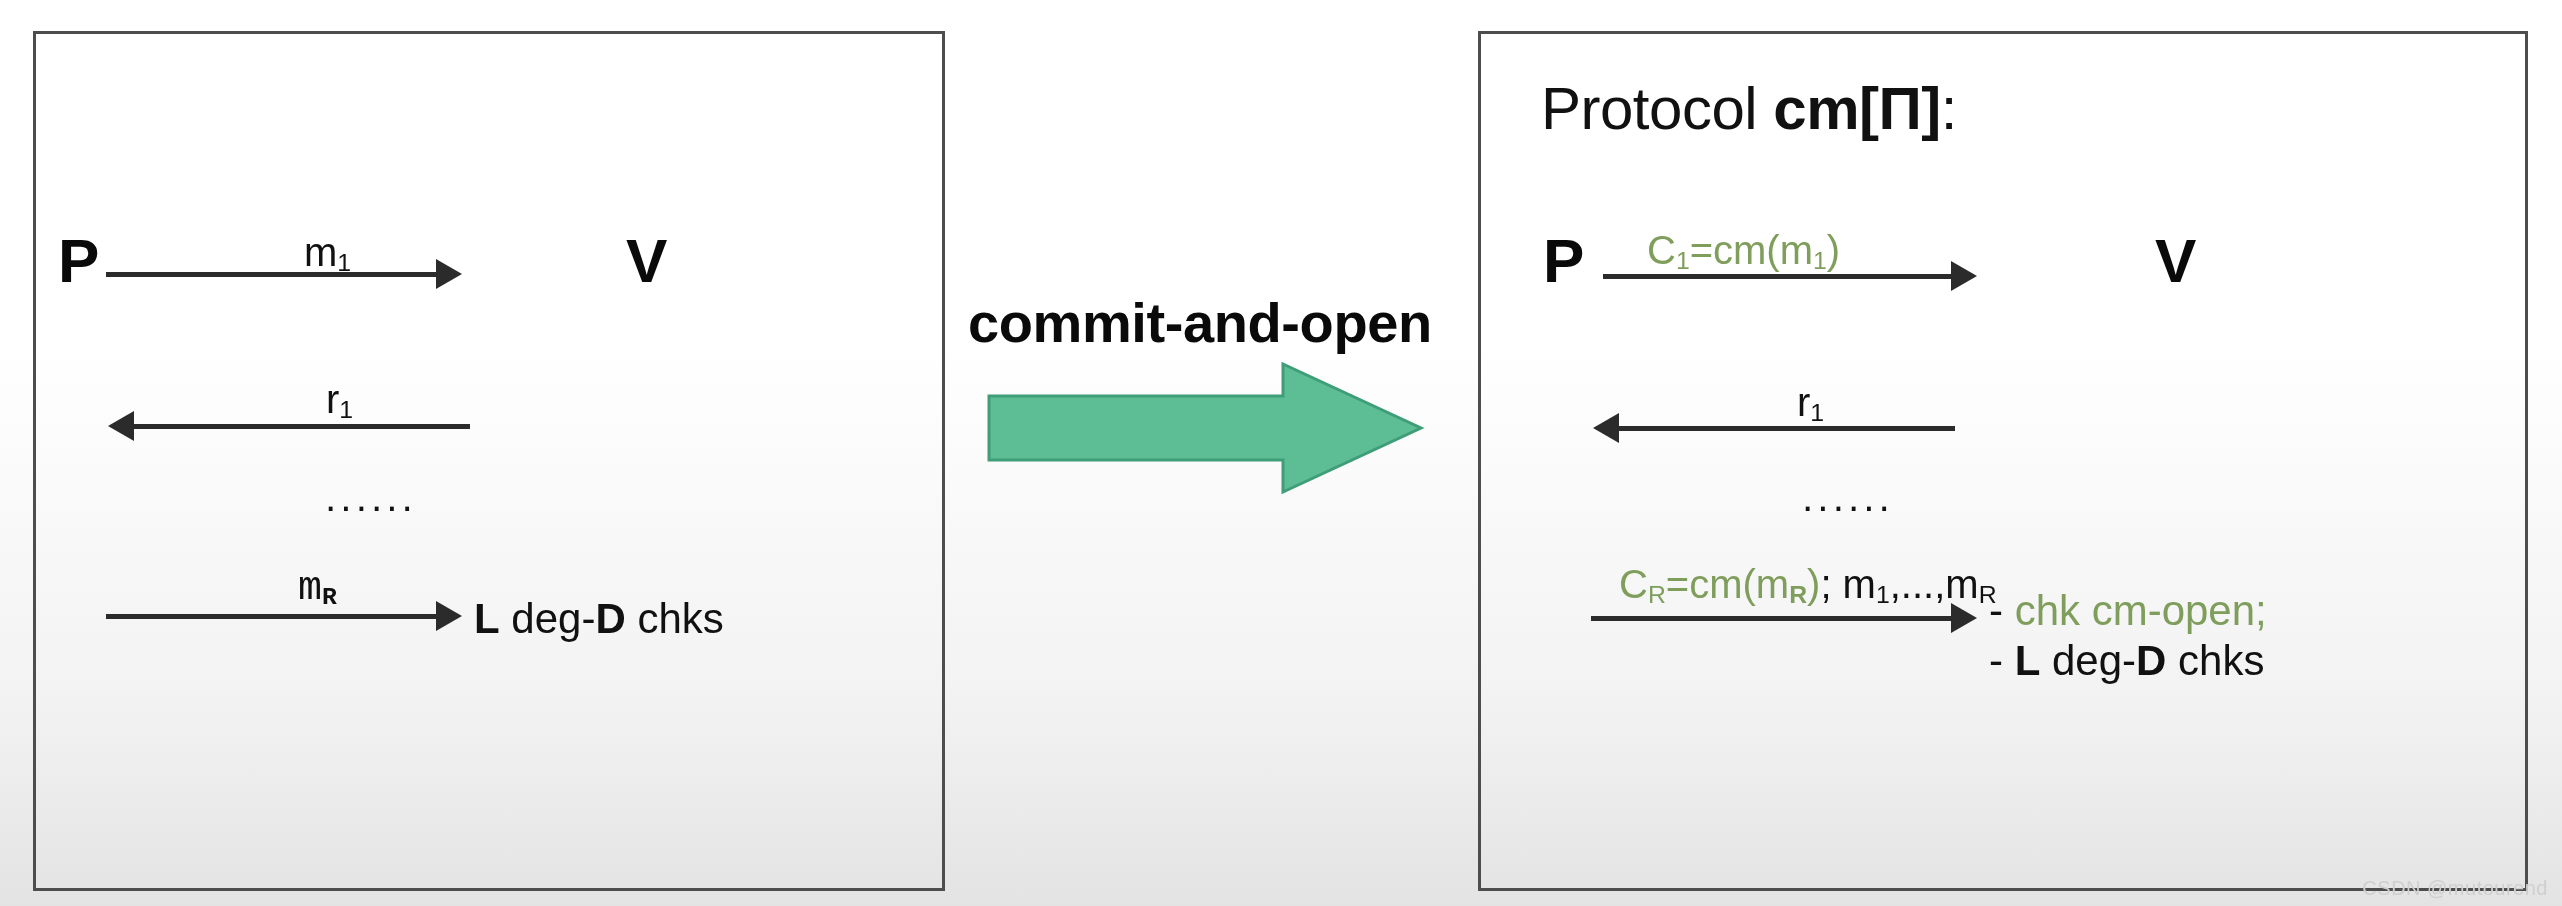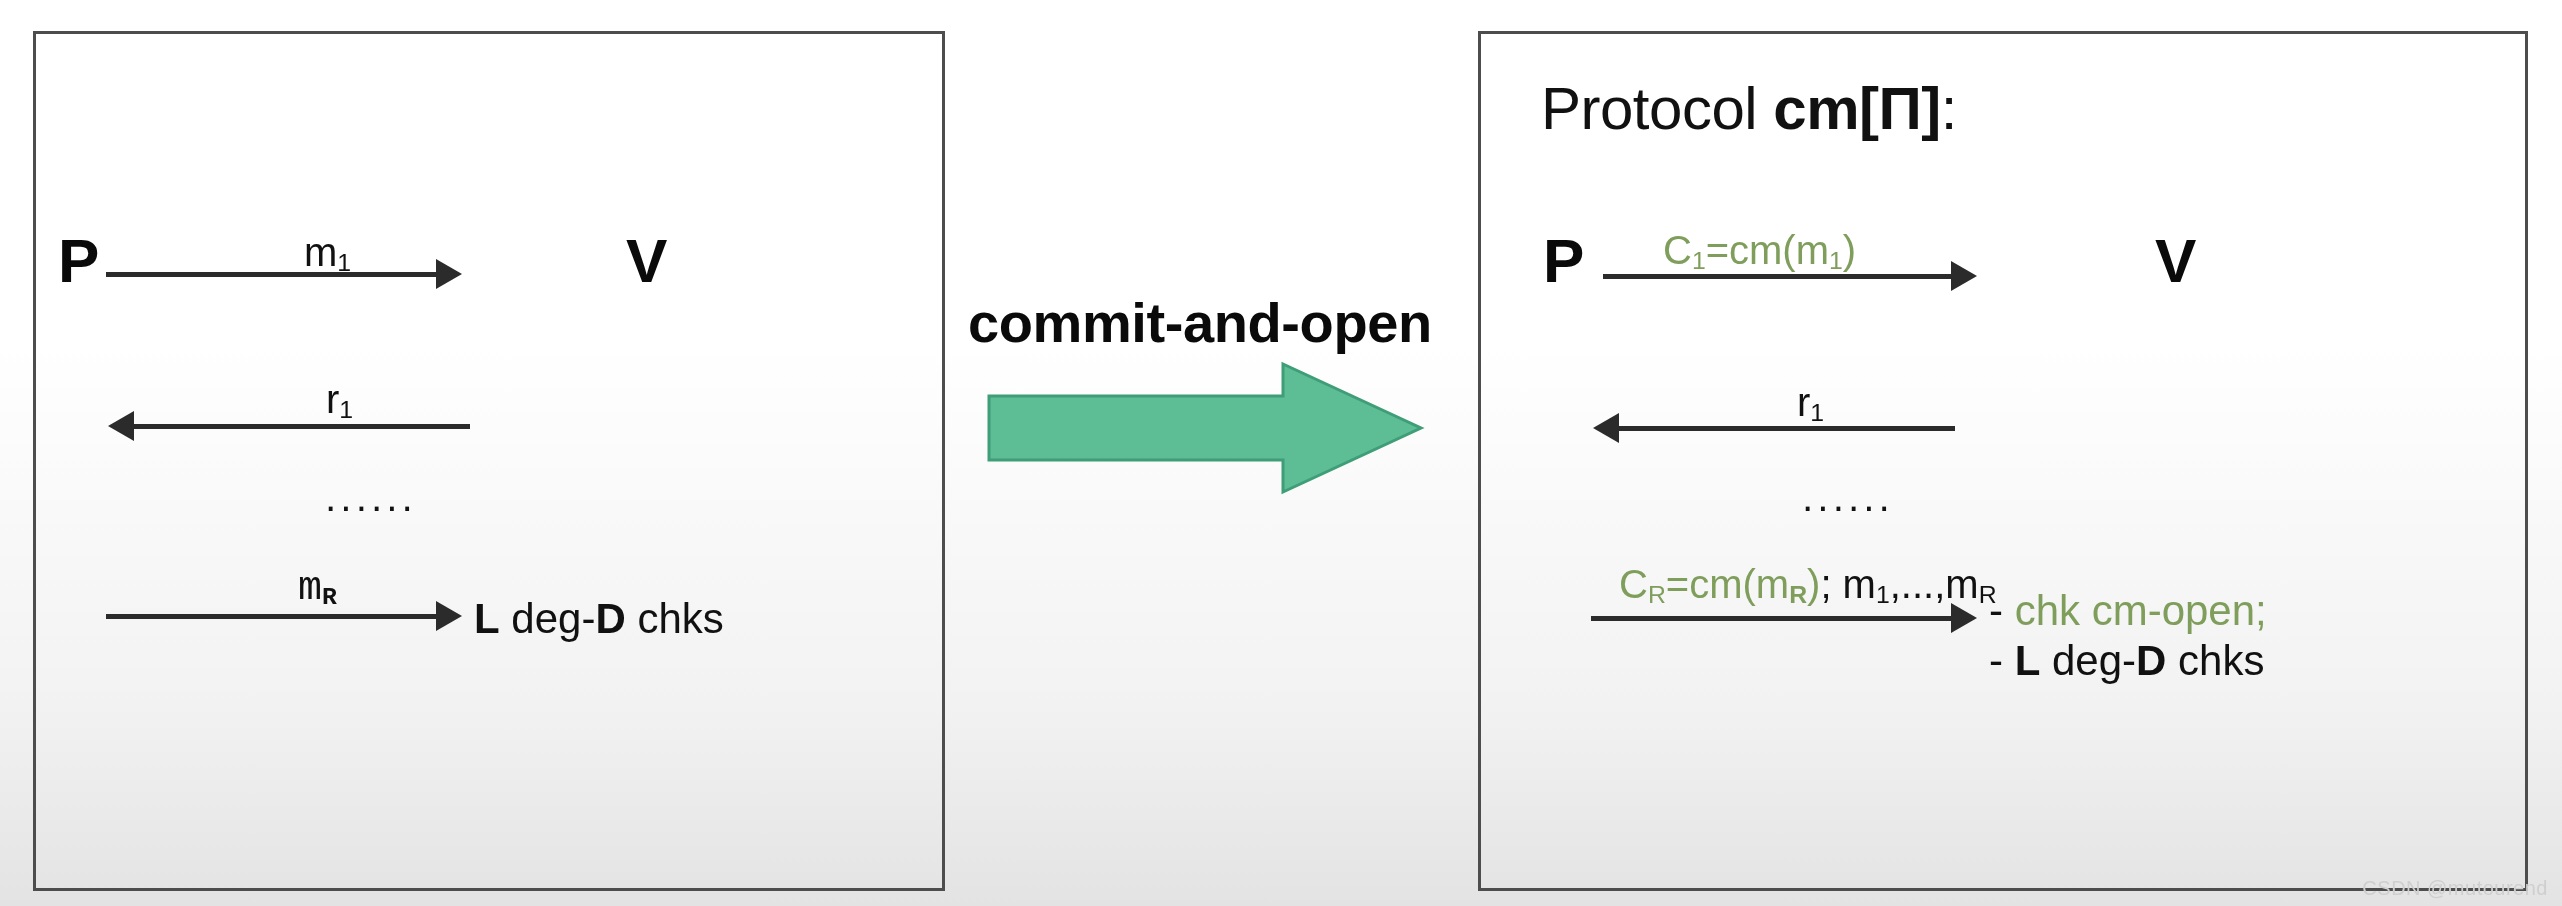--- a/index.html
+++ b/index.html
@@ -151,21 +151,21 @@
     <polygon points="4,38 298,38 298,6 436,70 298,134 298,102 4,102" fill="#5dbd95" stroke="#3f9e78" stroke-width="3"></polygon>
   </svg>
 
   <div class="panel" id="panel-right">
 
     <div class="panel-title"><span>Protocol </span><b>cm[Π]</b><span>:</span></div>
 
     <div class="party" style="left:62px; top:196px;">P</div>
     <div class="party" style="left:674px; top:196px;">V</div>
 
-    <div class="msg green" style="left:182px; top:196px;"><span>C</span><sub>1</sub><span>=cm(m</span><sub>1</sub><span>)</span></div>
+    <div class="msg green" style="left:166px; top:196px;"><span>C</span><sub>1</sub><span>=cm(m</span><sub>1</sub><span>)</span></div>
     <div class="arrow-line" style="left:122px; top:240px; width:352px;"></div>
     <div class="arrow-head right" style="left:470px; top:227px;"></div>
 
     <div class="msg" style="left:316px; top:348px;"><span>r</span><sub>1</sub></div>
     <div class="arrow-line" style="left:138px; top:392px; width:336px;"></div>
     <div class="arrow-head left" style="left:112px; top:379px;"></div>
 
     <div class="dots" style="left:320px; top:452px;">······</div>
 
     <div class="msg" style="left:138px; top:530px;"><span class="green">C</span><sub class="green">R</sub><span class="green">=cm(m</span><sub class="green"><b>R</b></sub><span class="green">)</span><span>; m</span><sub>1</sub><span>,...,m</span><sub>R</sub></div>

